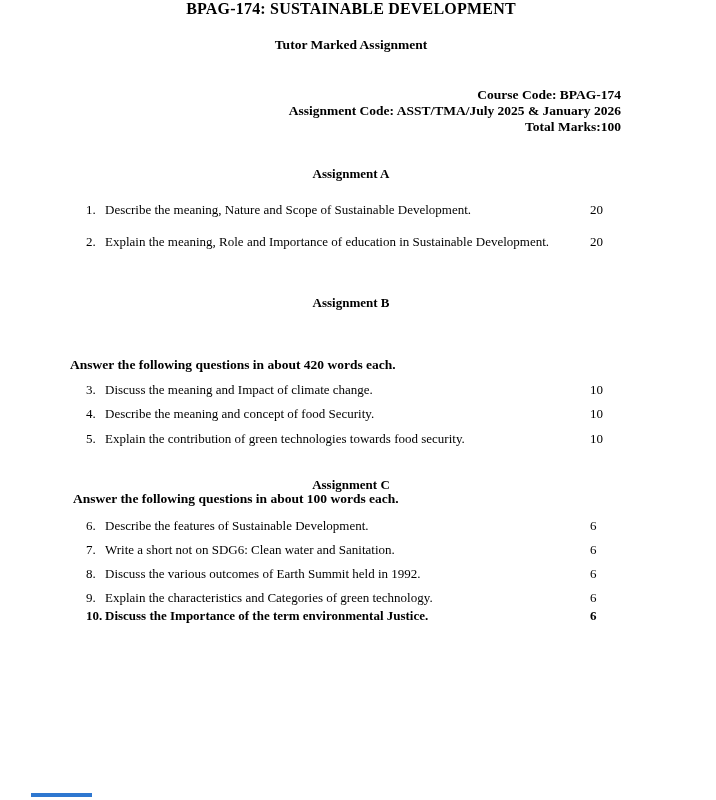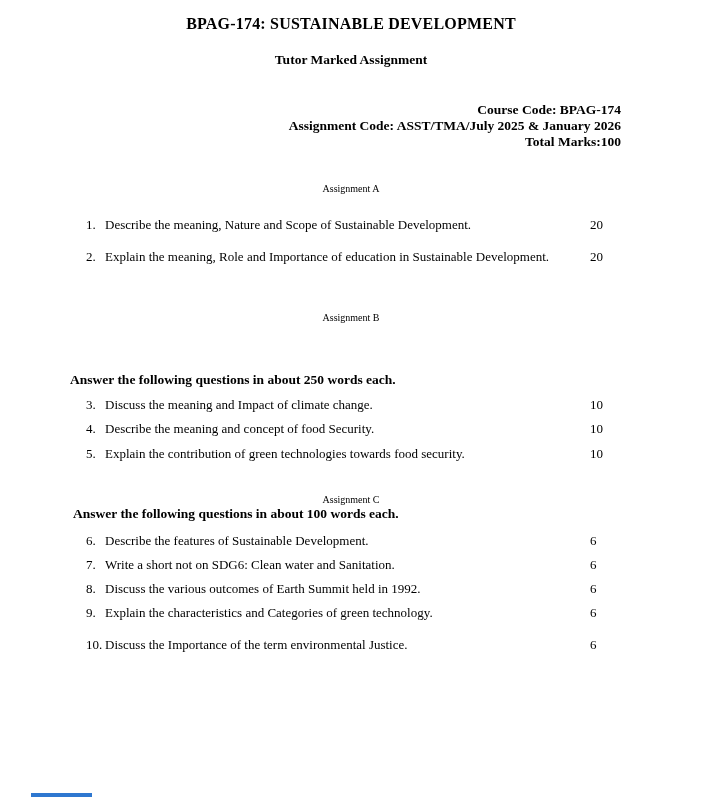--- a/index.html
+++ b/index.html
@@ -3,24 +3,24 @@
 <meta charset="utf-8">
 <style>
   html,body{margin:0;padding:0;}
   body{
     width:716px;height:800px;background:#ffffff;
     font-family:"Liberation Serif","DejaVu Serif",serif;
     color:#000000;
   }
   .page{position:relative;width:716px;height:800px;overflow:hidden;background:#ffffff;}
   .centerband{width:702px;text-align:center;}
-  .doc-title{padding-top:15px;font-size:16px;font-weight:bold;line-height:18px;letter-spacing:.2px;}
+  .doc-title{font-size:16px;font-weight:bold;line-height:18px;letter-spacing:.2px;}
   .doc-subtitle{margin-top:20px;font-size:13.5px;font-weight:bold;line-height:14px;}
   .meta{margin-top:35px;margin-right:95px;text-align:right;font-size:13.5px;font-weight:bold;line-height:16px;}
-  .sec-heading{font-size:10px;font-weight:normal;line-height:14px;}
+  .sec-heading{font-size:13px;font-weight:bold;line-height:14px;}
   .instruction{font-size:13.5px;font-weight:bold;line-height:14px;}
   .q-row{position:relative;font-size:13px;line-height:14px;margin-left:86px;padding-right:150px;}
   .q-num{display:inline-block;width:19px;}
   .q-marks{position:absolute;left:504px;top:0;}
   .ind-a{margin-left:85px;}
   .ind-b{margin-left:70px;}
   .ind-c{margin-left:73px;}
   .blue-mark{position:absolute;left:31px;top:793px;width:61px;height:4px;background:#2e77d0;}
 </style>
 </head>
@@ -43,21 +43,21 @@
   <div class="q-row" style="margin-top:22px;">
     <span class="q-num">1.</span><span class="q-text">Describe the meaning, Nature and Scope of Sustainable Development.</span>
     <span class="q-marks">20</span>
   </div>
   <div class="q-row" style="margin-top:18px;">
     <span class="q-num">2.</span><span class="q-text">Explain the meaning, Role and Importance of education in Sustainable Development.</span>
     <span class="q-marks">20</span>
   </div>
 
   <div class="centerband sec-heading" style="margin-top:47px;">Assignment B</div>
-  <div class="instruction ind-b" style="margin-top:48px;">Answer the following questions in about 250 words each.</div>
+  <div class="instruction ind-b" style="margin-top:48px;">Answer the following questions in about 420 words each.</div>
 
   <div class="q-row" style="margin-top:11px;">
     <span class="q-num">3.</span><span class="q-text">Discuss the meaning and Impact of climate change.</span>
     <span class="q-marks">10</span>
   </div>
   <div class="q-row" style="margin-top:10px;">
     <span class="q-num">4.</span><span class="q-text">Describe the meaning and concept of food Security.</span>
     <span class="q-marks">10</span>
   </div>
   <div class="q-row" style="margin-top:11px;">
@@ -77,20 +77,20 @@
     <span class="q-marks">6</span>
   </div>
   <div class="q-row" style="margin-top:10px;">
     <span class="q-num">8.</span><span class="q-text">Discuss the various outcomes of Earth Summit held in 1992.</span>
     <span class="q-marks">6</span>
   </div>
   <div class="q-row" style="margin-top:10px;">
     <span class="q-num">9.</span><span class="q-text">Explain the characteristics and Categories of green technology.</span>
     <span class="q-marks">6</span>
   </div>
-  <div class="q-row" style="margin-top:18px;">
+  <div class="q-row" style="margin-top:4px;font-weight:bold;">
     <span class="q-num">10.</span><span class="q-text">Discuss the Importance of the term environmental Justice.</span>
     <span class="q-marks">6</span>
   </div>
 
   <div class="blue-mark"></div>
 
 </div>
 
 </body></html>

